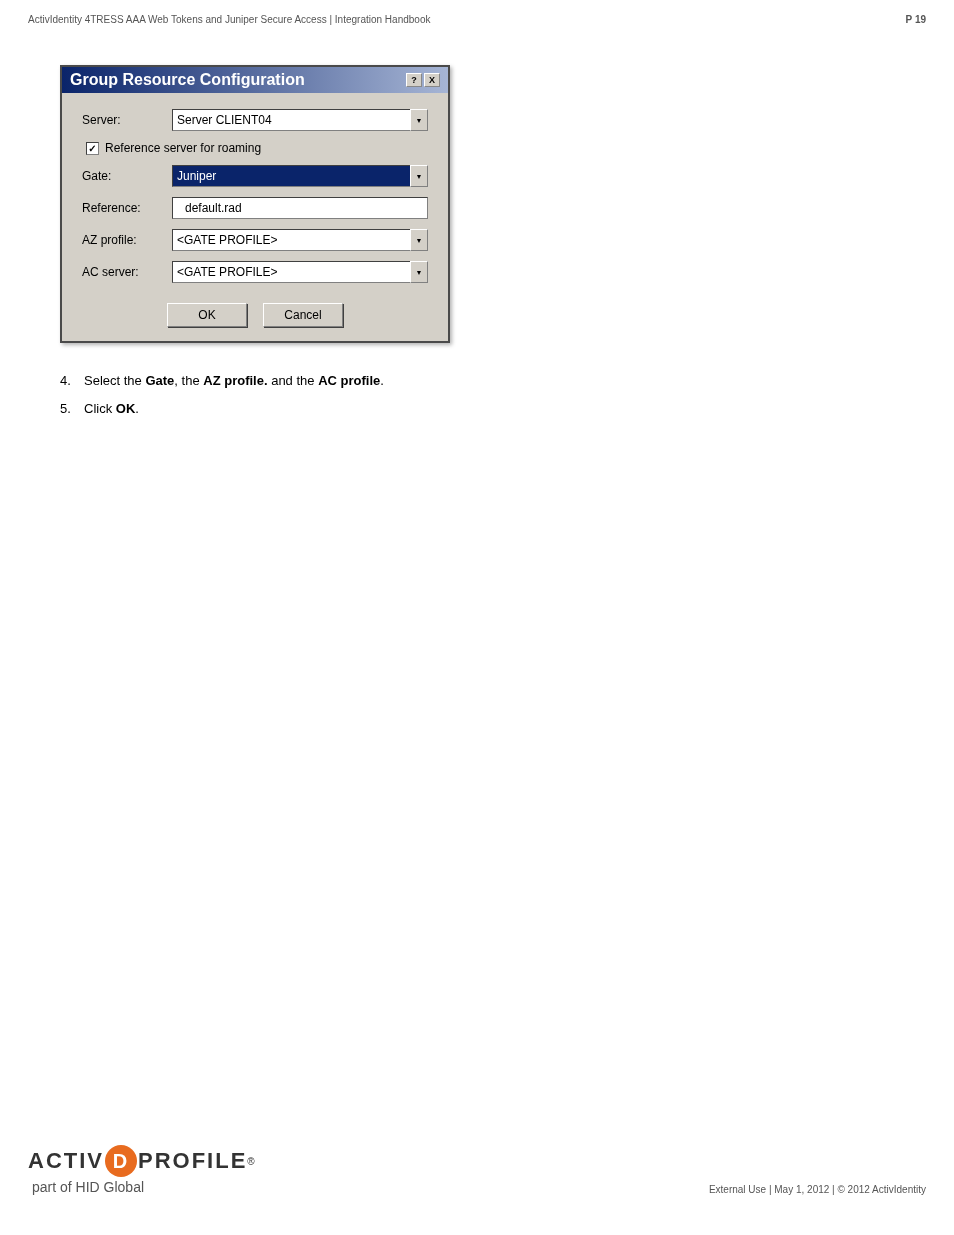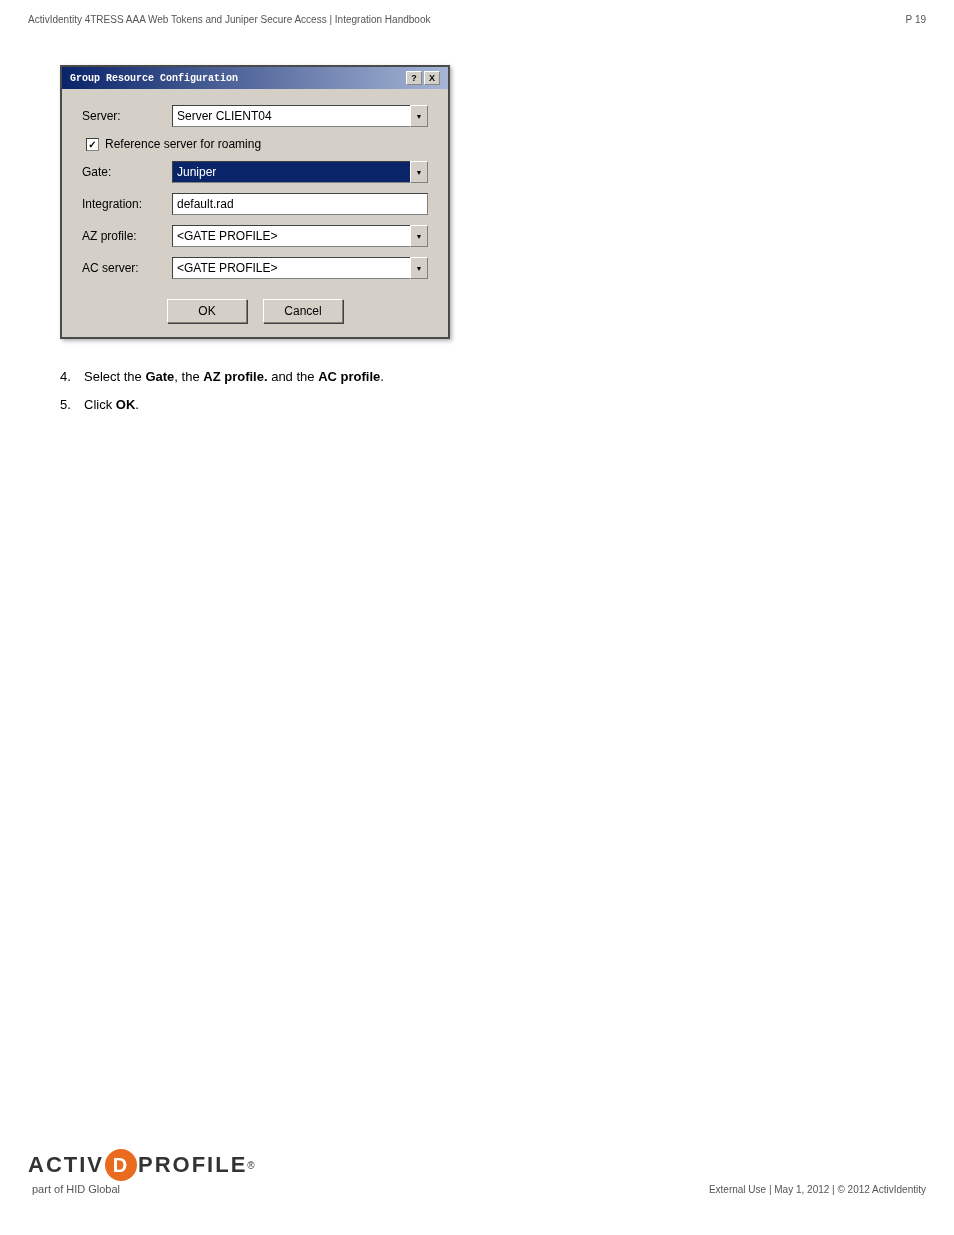--- a/index.html
+++ b/index.html
@@ -25,20 +25,21 @@
     }
 
     .page-header-title {
       font-size: 10px;
       color: #555;
     }
 
     .page-number {
       font-size: 10px;
       color: #555;
+      font-weight: bold;
     }
 
     
     .main-content {
       padding: 30px 60px 30px 60px;
     }
 
     
     .dialog-wrapper {
       display: inline-block;
@@ -59,23 +60,22 @@
       font-size: 12px;
       font-weight: bold;
       padding: 4px 8px;
       display: flex;
       justify-content: space-between;
       align-items: center;
     }
 
     .dialog-titlebar-title {
       color: white;
-      font-size: 10px;
+      font-size: 16px;
       font-weight: bold;
-      font-family: Liberation Mono, monospace;
     }
 
     .dialog-titlebar-controls {
       display: flex;
       gap: 2px;
     }
 
     .title-btn {
       width: 16px;
       height: 14px;
@@ -172,21 +172,21 @@
     }
 
     .win-input {
       flex: 1;
       height: 22px;
       border: 1px solid #808080;
       border-top: 1px solid #404040;
       border-left: 1px solid #404040;
       background: #fff;
       font-size: 12px;
-      padding: 1px 4px;
+      padding: 1px 12px;
     }
 
     
     .checkbox-row {
       display: flex;
       align-items: center;
       margin-bottom: 10px;
       padding-left: 4px;
     }
 
@@ -301,21 +301,21 @@
       height: 32px;
       display: flex;
       align-items: center;
       justify-content: center;
       font-size: 20px;
       font-weight: 900;
       margin: 0 1px;
     }
 
     .logo-subtitle {
-      font-size: 11px;
+      font-size: 14px;
       color: #555;
       margin-top: 2px;
       padding-left: 4px;
     }
 
     .footer-right {
       font-size: 10px;
       color: #555;
       text-align: right;
     }
@@ -363,21 +363,21 @@
           <div class="form-label">Gate:</div>
           <div class="select-wrapper">
             <select class="win-select select-highlighted">
               <option style="background:#0a246a;color:white;">Juniper</option>
             </select>
             <div class="select-arrow"></div>
           </div>
         </div>
 
         <div class="form-row">
-          <div class="form-label">Integration:</div>
+          <div class="form-label">Reference:</div>
           <input type="text" class="win-input" value="default.rad" style="">
         </div>
 
         <div class="form-row">
           <div class="form-label">AZ profile:</div>
           <div class="select-wrapper">
             <select class="win-select">
               <option>&lt;GATE PROFILE&gt;</option>
             </select>
             <div class="select-arrow"></div>

